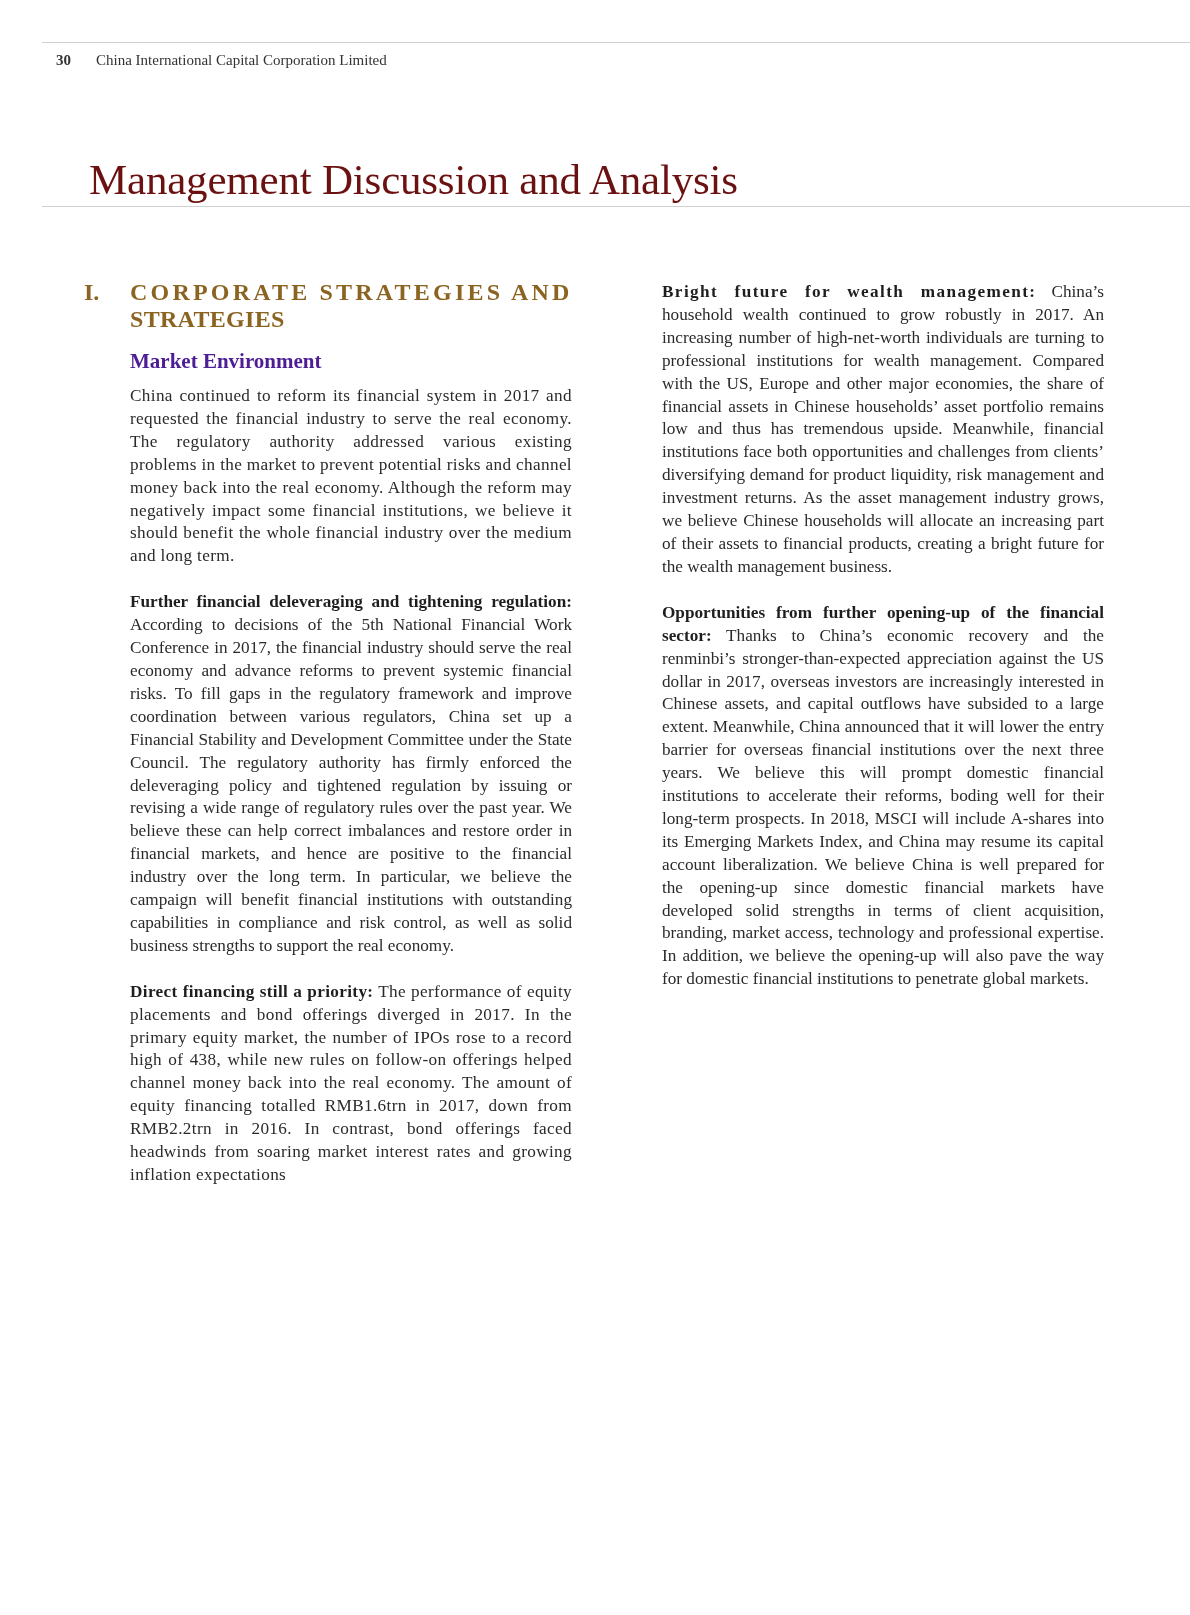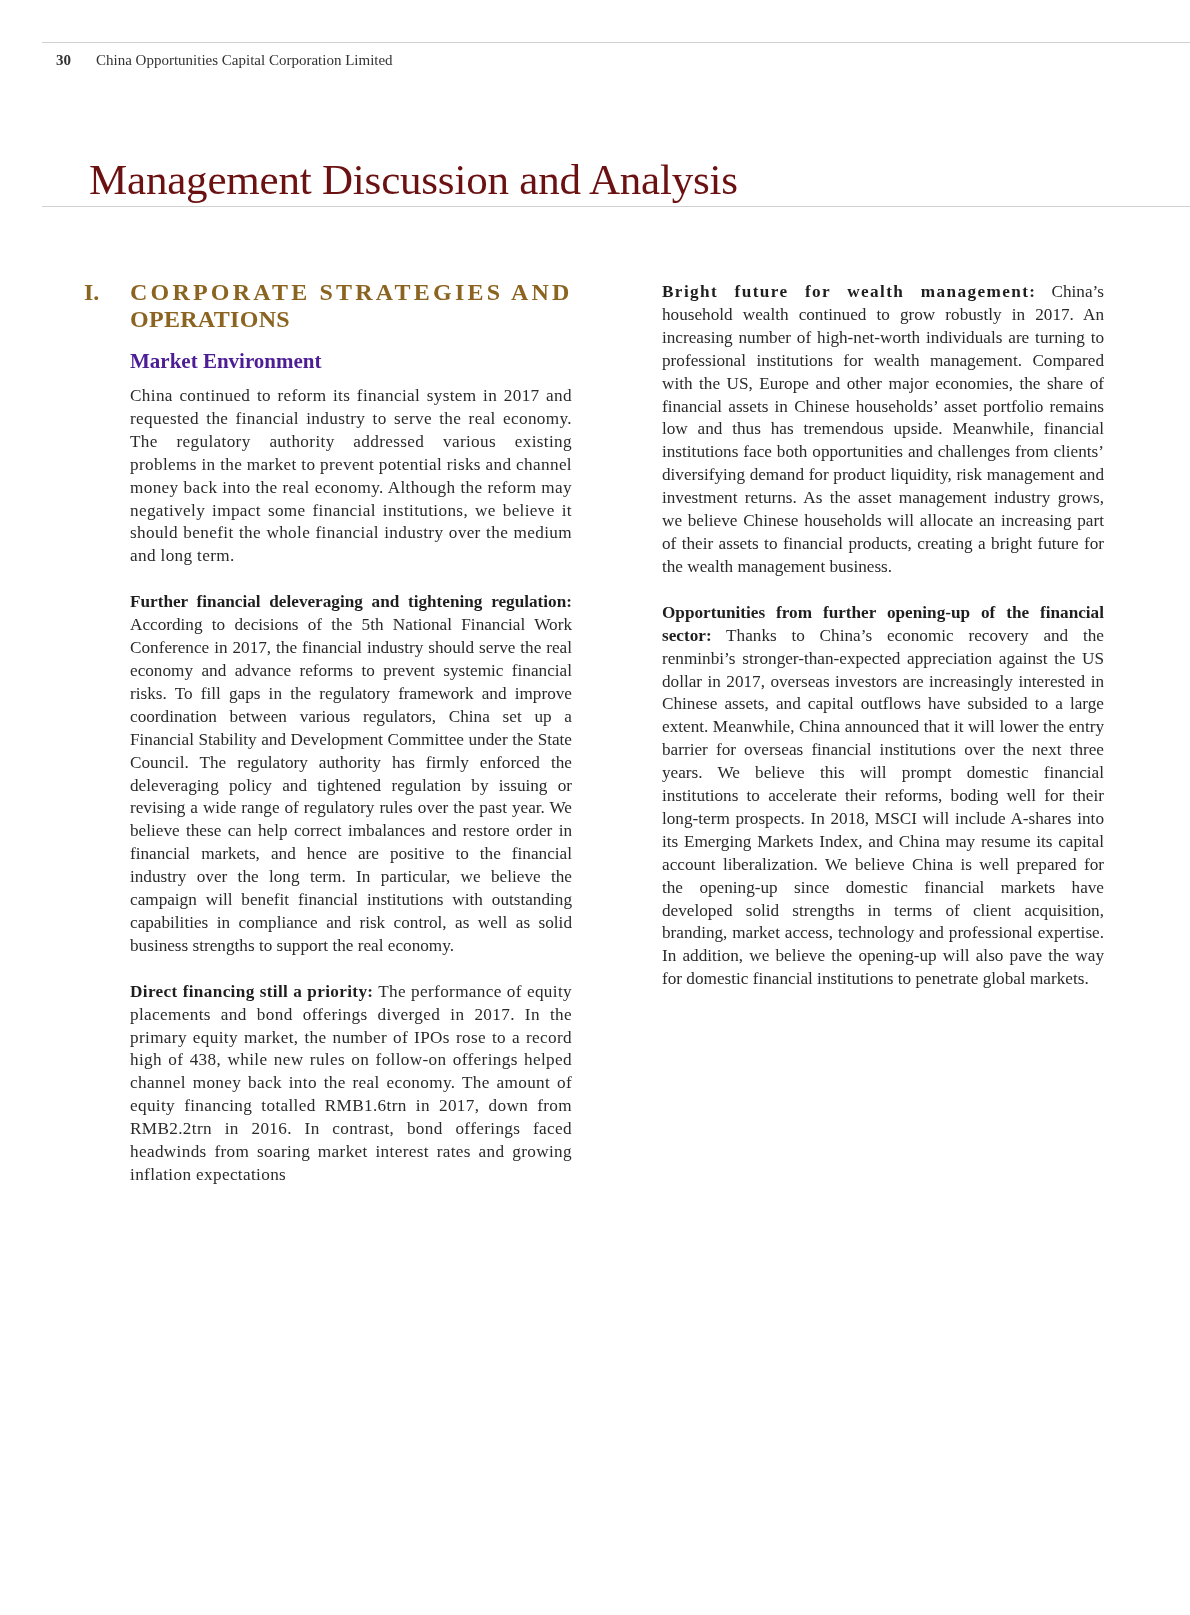--- a/index.html
+++ b/index.html
@@ -28,32 +28,32 @@
   .col p b { font-weight: bold; color: #1e1e1e; margin-top: 38px; }
   .wide b { letter-spacing: 1.4px; }
   .spaced { letter-spacing: 0.35px; }
 </style>
 </head>
 <body>
 
 <div class="rule" id="rule-top"></div>
 
 <div id="running-header">
-  <span class="pg">30</span><span>China Opportunities Capital Corporation Limited</span>
+  <span class="pg">30</span><span>China International Capital Corporation Limited</span>
 </div>
 
 <h1 id="page-title">Management Discussion and Analysis</h1>
 
 <div class="rule" id="rule-title"></div>
 
 <h2 id="section-heading">
   <span class="num">I.</span>
   <div class="txt">
     <span>CORPORATE STRATEGIES AND</span><br>
-    <span class="l2">OPERATIONS</span>
+    <span class="l2">STRATEGIES</span>
   </div>
 </h2>
 
 <h3 id="subheading">Market Environment</h3>
 
 <div class="col" id="col-left">
   <p class="spaced">
     <span>China continued to reform its financial system in 2017 and requested the financial industry to serve the real economy. The regulatory authority addressed various existing problems in the market to prevent potential risks and channel money back into the real economy. Although the reform may negatively impact some financial institutions, we believe it should benefit the whole financial industry over the medium and long term.</span>
   </p>
   <p>

